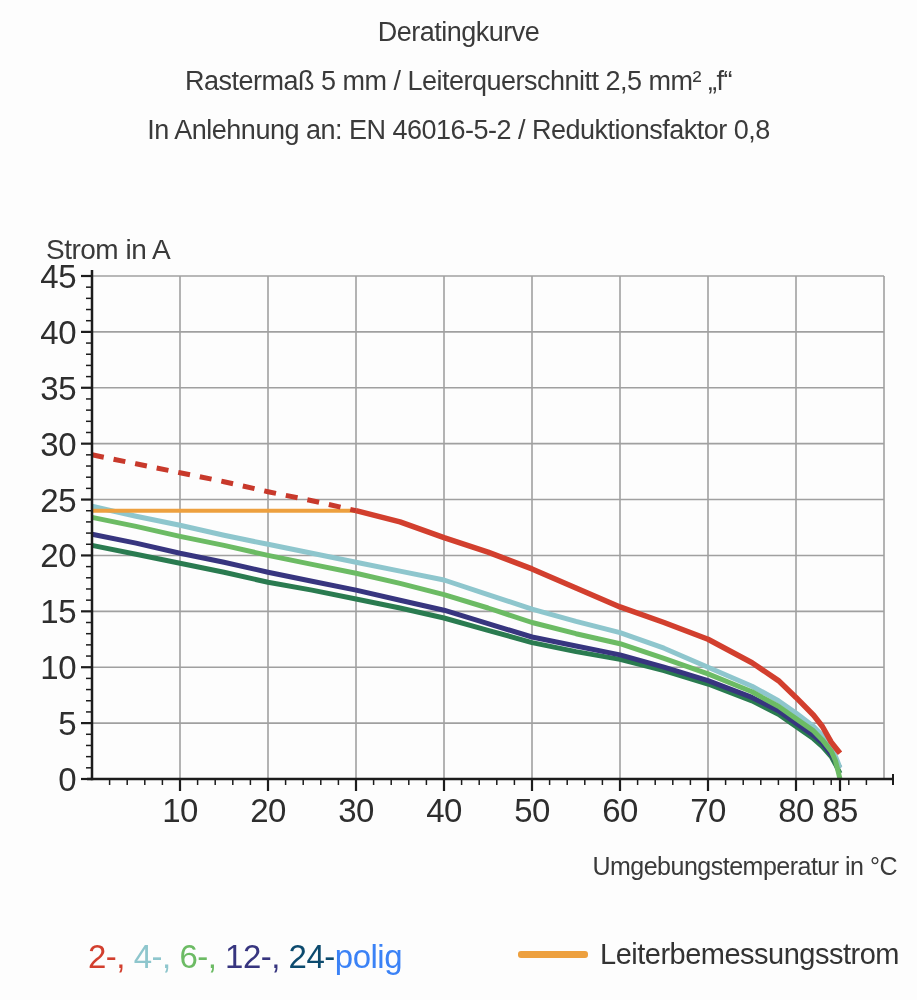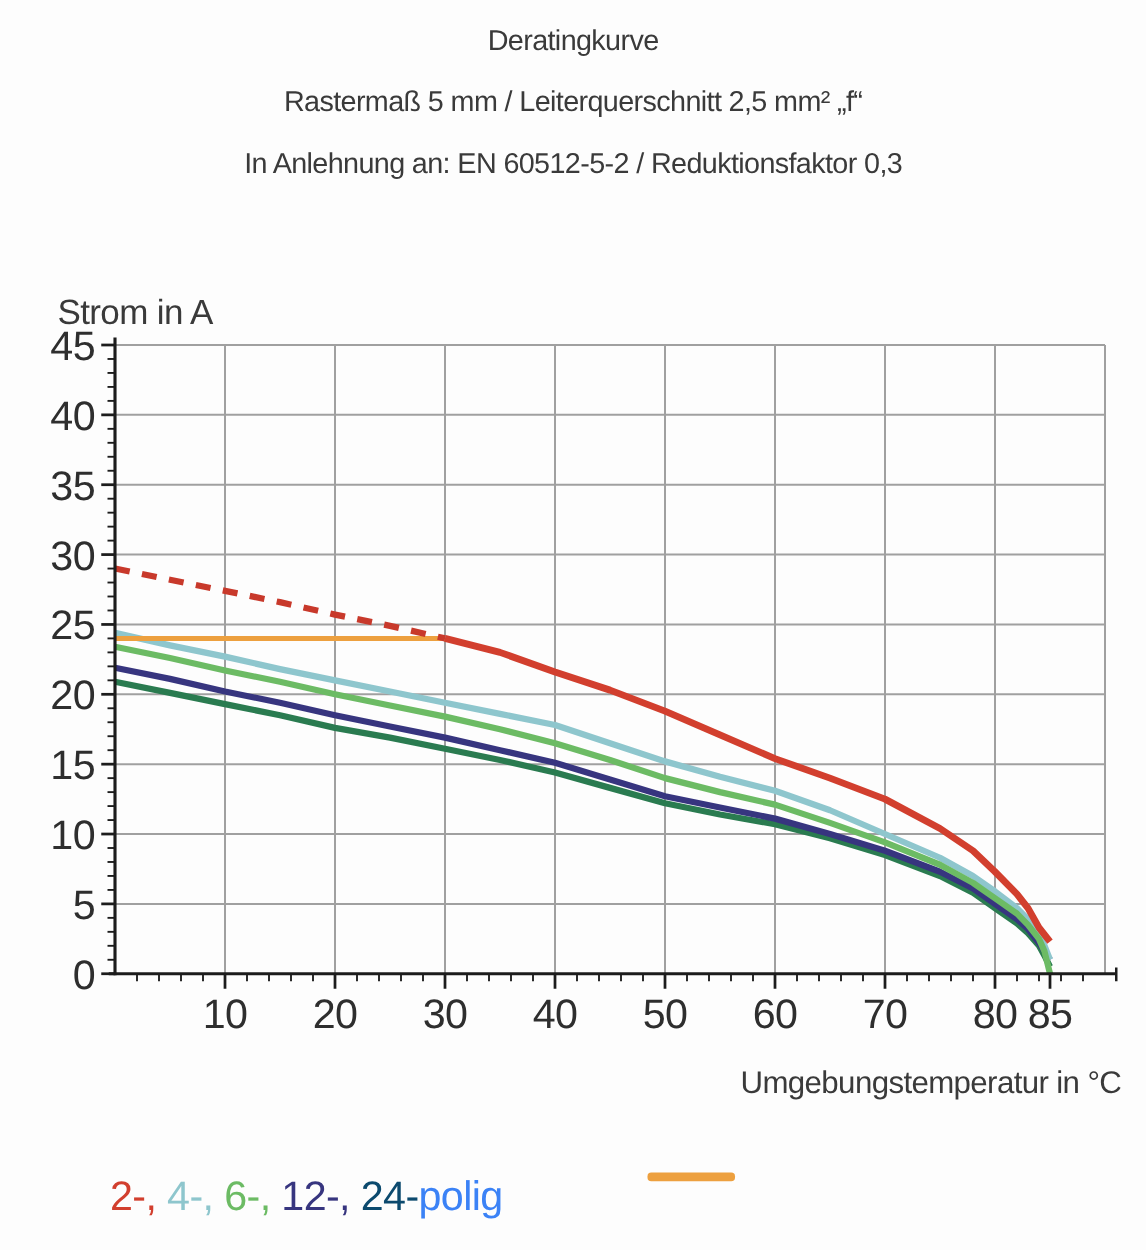--- a/index.html
+++ b/index.html
@@ -1,39 +1,39 @@
 <!DOCTYPE html>
 <html><head>
 <meta charset="utf-8">
 <style>
   html,body{margin:0;padding:0;background:#ffffff;}
   .page{
     position:relative;width:917px;height:1000px;background:#fdfdfd;overflow:hidden;
     font-family:"Liberation Sans",sans-serif;color:#3a3a3a;
   }
   .header{position:absolute;top:8px;left:0;width:917px;text-align:center;}
-  .header .tline{font-size:23px;line-height:49px;letter-spacing:-0.5px;white-space:nowrap;}
+  .header .tline{font-size:27px;line-height:49px;letter-spacing:-0.5px;white-space:nowrap;}
   .y-axis-title{position:absolute;left:46px;top:222px;font-size:28px;letter-spacing:-0.5px;margin-top:12px;}
   .x-axis-title{position:absolute;right:20px;top:852px;font-size:25px;letter-spacing:-0.5px;}
   svg.chart{position:absolute;left:0;top:0;}
   svg.chart text{font-family:"Liberation Sans",sans-serif;letter-spacing:-0.5px;}
   .legend-poles{position:absolute;left:88px;top:938px;font-size:33px;letter-spacing:-0.5px;white-space:nowrap;}
   .legend-current{position:absolute;left:518px;top:938px;display:flex;align-items:center;white-space:nowrap;}
   .legend-current .swatch{display:inline-block;width:70px;height:7px;border-radius:3px;margin-right:12px;}
   .legend-current .lbl{font-size:29px;color:#333333;letter-spacing:-0.5px;}
 </style>
 </head>
 <body>
 
 <div class="page">
 
   <div class="header">
     <div class="tline">Deratingkurve</div>
     <div class="tline">Rastermaß 5 mm / Leiterquerschnitt 2,5 mm² „f“</div>
-    <div class="tline">In Anlehnung an: EN 60512-5-2 / Reduktionsfaktor 0,3</div>
+    <div class="tline">In Anlehnung an: EN 46016-5-2 / Reduktionsfaktor 0,8</div>
   </div>
 
   <div class="y-axis-title">Strom in A</div>
 
   <svg id="chart-svg" class="chart" width="917" height="1000" viewBox="0 0 917 1000">
       <line x1="180" y1="276" x2="180" y2="779" stroke="#a0a0a0" stroke-width="1.6"></line>
       <line x1="268" y1="276" x2="268" y2="779" stroke="#a0a0a0" stroke-width="1.6"></line>
       <line x1="356" y1="276" x2="356" y2="779" stroke="#a0a0a0" stroke-width="1.6"></line>
       <line x1="444" y1="276" x2="444" y2="779" stroke="#a0a0a0" stroke-width="1.6"></line>
       <line x1="532" y1="276" x2="532" y2="779" stroke="#a0a0a0" stroke-width="1.6"></line>
@@ -171,15 +171,16 @@
       <line x1="92" y1="276" x2="81" y2="276" stroke="#1c1c1c" stroke-width="2.2"></line>
       <text x="76" y="288" text-anchor="end" font-size="33" fill="#2e2e2e">45</text>
     </svg>
 
   <div class="x-axis-title">Umgebungstemperatur in °C</div>
 
   <div class="legend-poles" id="legend-poles"><span style="color: rgb(210, 63, 46);">2-, </span><span style="color: rgb(142, 198, 205);">4-, </span><span style="color: rgb(108, 187, 100);">6-, </span><span style="color: rgb(55, 53, 127); text-align: right;">12-, </span><span style="color: #0c4a6e;">24-</span><span style="color: #3b82f6;">polig</span></div>
 
   <div class="legend-current">
     <span class="swatch" id="rated-swatch" style="background: rgb(237, 160, 63);"></span>
+    <span class="lbl">Leiterbemessungsstrom</span>
   </div>
 
 </div>
 
 </body></html>

